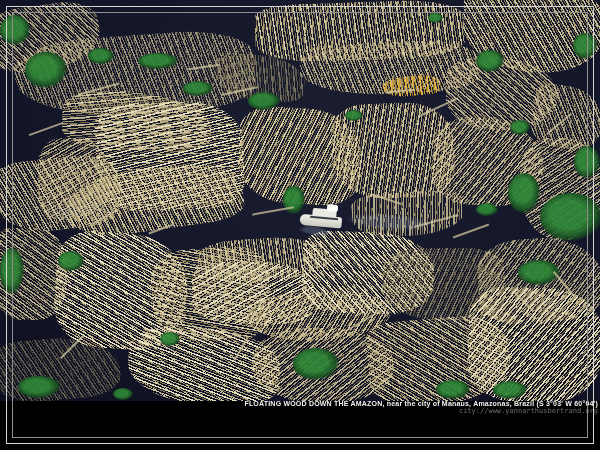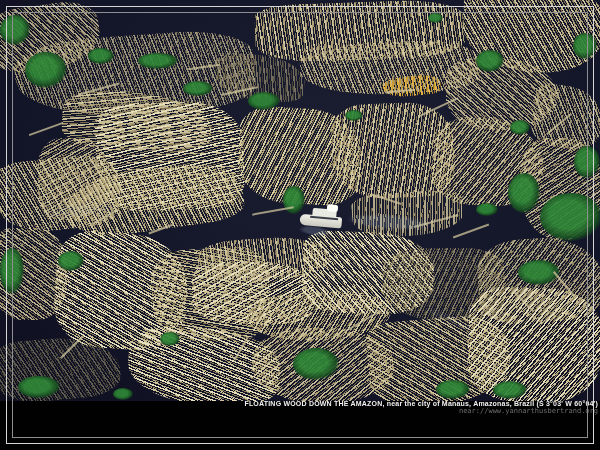--- a/index.html
+++ b/index.html
@@ -101,17 +101,17 @@
       <div style="position: absolute; left: 420px; top: 315px; width: 60px; height: 10px; border-radius: 50%; transform: rotate(25deg); opacity: 0.07; background: radial-gradient(rgb(159, 180, 204) 0px, rgb(159, 180, 204) 45%, transparent 70%);"></div>
       <div style="position: absolute; left: 296px; top: 204px; width: 58px; height: 30px; transform: rotate(5deg); z-index: 5;">
         <div style="position: absolute; left: 4px; top: 12px; width: 42px; height: 11px; background: linear-gradient(rgb(242, 242, 234), rgb(201, 201, 191)); border-radius: 6px 3px 3px 6px;"></div>
         <div style="position: absolute; left: 16px; top: 5px; width: 24px; height: 9px; background: rgb(233, 234, 226); border-radius: 2px;"></div>
         <div style="position: absolute; left: 30px; top: 0px; width: 11px; height: 7px; background: rgb(252, 252, 249); border-radius: 2px;"></div>
         <div style="position: absolute; left: 14px; top: 13px; width: 28px; height: 2px; background: rgb(58, 63, 74);"></div>
       </div>
     </div>
   <div class="caption">
     <div class="caption-title">FLOATING WOOD DOWN THE AMAZON, near the city of Manaus, Amazonas, Brazil (S 3°03' W 60°04')</div>
-    <div class="caption-url">near://www.yannarthusbertrand.org</div>
+    <div class="caption-url">city://www.yannarthusbertrand.org</div>
   </div>
   <div class="frame-outer"></div>
   <div class="frame-inner"></div>
 </div>
 
 </body></html>

